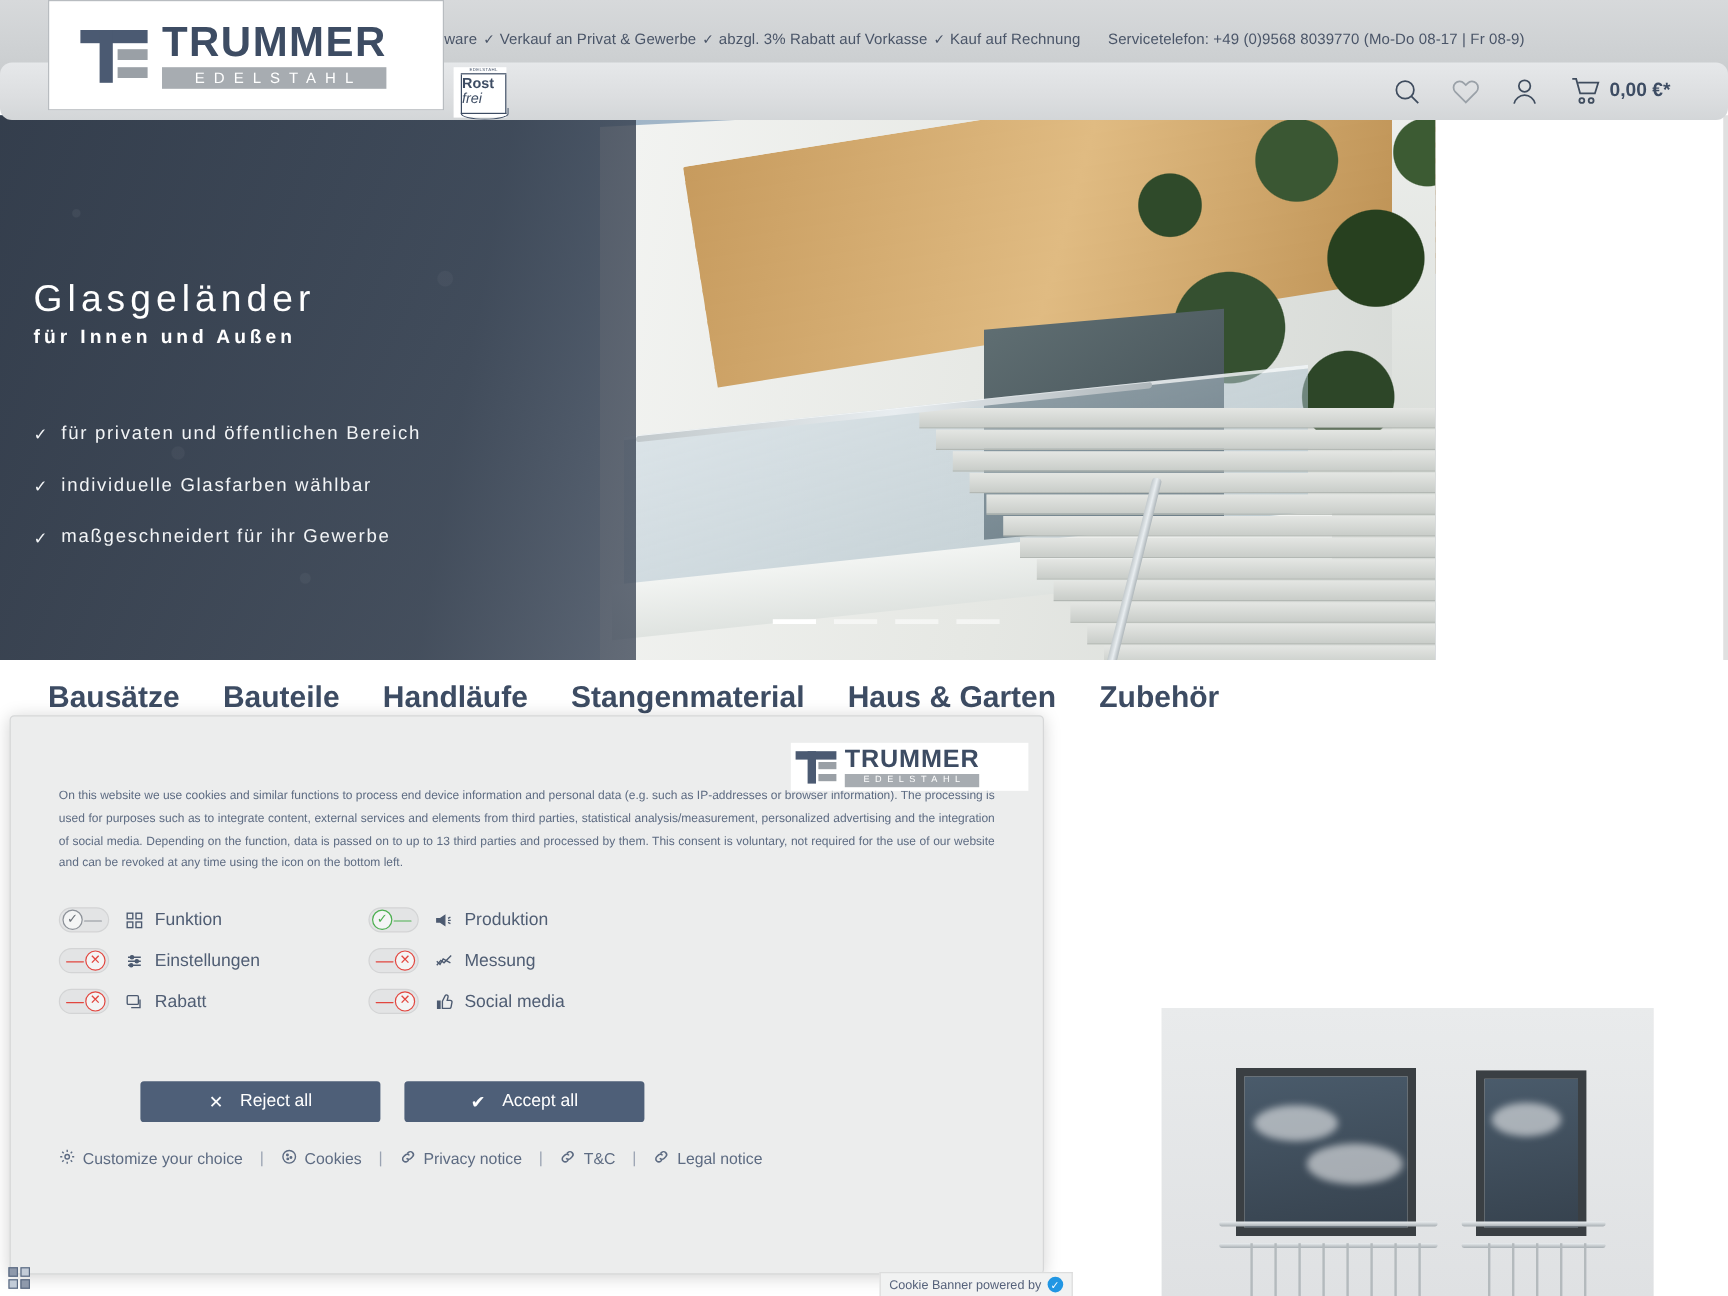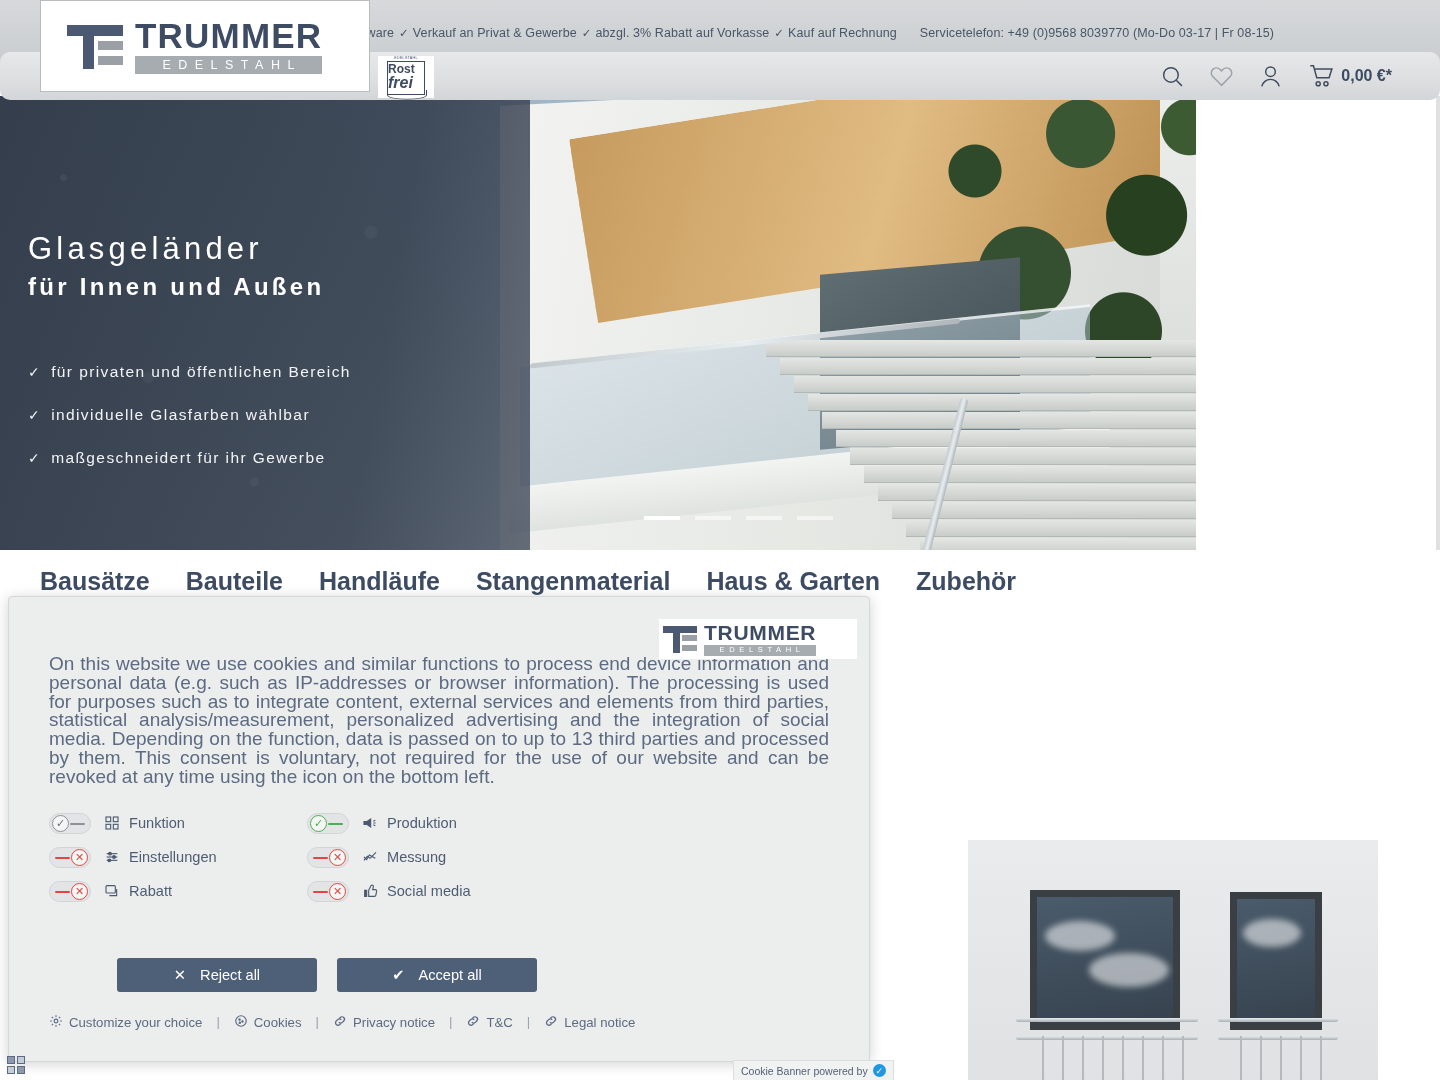--- a/index.html
+++ b/index.html
@@ -44,35 +44,35 @@
   .logo-name {
     font-size: 35px; font-weight: bold; color: #3d4c63;
     letter-spacing: 1.2px; line-height: 1;
   }
   .logo-sub {
     margin-top: 3px; background: #a7acb1; color: #ffffff;
     font-size: 12.5px; letter-spacing: 7.5px; text-align: center;
     padding: 2px 0 2px 7px; line-height: 1.15;
   }
   .rostfrei {
-    position: absolute; left: 378px; top: 56px; width: 56px; height: 42px;
+    position: absolute; left: 378px; top: 56px; width: 44px; height: 42px;
     background: #fff; z-index: 25;
-    display: flex; flex-direction: column; align-items: center;
+    display: flex; flex-direction: column; align-items: flex-end;
     font-size: 5px; color: #3d4c63;
   }
   .rf-top { font-size: 3.6px; letter-spacing: .3px; border-bottom: 1px solid #3d4c63; width: 38px; text-align: center; padding-bottom: 1px; }
   .rf-shield { position: relative; width: 38px; height: 33px; border: 1.4px solid #3d4c63; border-top: none; }
   .rf-shield:after {
     content: ""; position: absolute; left: -1.4px; bottom: -9px; width: 38px; height: 12px;
     border-left: 1.4px solid #3d4c63; border-right: 1.4px solid #3d4c63;
     border-bottom: 1.4px solid #3d4c63; border-radius: 0 0 50% 50%;
     transform: scaleY(.75); transform-origin: top;
   }
   .rf-t1 { font-size: 12px; font-weight: bold; line-height: 13px; margin-top: 1px; }
-  .rf-t2 { font-size: 16px; font-weight: bold; line-height: 13px; font-style: italic; }
+  .rf-t2 { font-size: 12px; font-weight: normal; line-height: 13px; font-style: italic; }
 
   .header-actions {
     position: absolute; right: 48px; display: flex; align-items: center; gap: 24px;
   }
   .hicon { color: #3f4c5e; display: flex; align-items: center; cursor: pointer; }
   .cart-price { font-size: 16px; font-weight: bold; color: #3d4c63; margin-left: 6px; }
 
   
   .hero {
     position: absolute; top: 96px; left: 0; width: 1196px; height: 454px;
@@ -137,21 +137,21 @@
       radial-gradient(circle at 12% 18%, rgba(255,255,255,.05) 0 3px, transparent 4px),
       radial-gradient(circle at 28% 62%, rgba(255,255,255,.04) 0 5px, transparent 6px),
       radial-gradient(circle at 70% 30%, rgba(255,255,255,.035) 0 6px, transparent 7px),
       radial-gradient(circle at 48% 85%, rgba(255,255,255,.04) 0 4px, transparent 5px);
   }
   .hero-content { position: absolute; left: 28px; top: 136px; width: 480px; color: #fff; }
   .hero-title {
     font-size: 31px; font-weight: 300; letter-spacing: 4.2px; line-height: 1.1; color: #fff;
   }
   .hero-sub {
-    font-size: 24px; font-weight: 600; letter-spacing: 3.3px; margin-top: 7px; color: #fff;
+    font-size: 16px; font-weight: 600; letter-spacing: 3.3px; margin-top: 7px; color: #fff;
   }
   .hero-list { margin-top: 62px; display: flex; flex-direction: column; gap: 25px; }
   .hero-li { display: flex; align-items: center; font-size: 15.5px; letter-spacing: 1.4px; font-weight: 300; color: #f2f4f6; }
   .hero-li .ck { margin-right: 10px; font-size: 14px; }
   .hero-dots { position: absolute; left: 644px; top: 516px; display: flex; gap: 15px; z-index: 12; }
   .hdot { width: 36px; height: 4px; background: rgba(255,255,255,.55); }
   .hdot.active { background: #ffffff; }
 
   
   .nav {
@@ -193,21 +193,21 @@
   }
   .cm-logo .logo-mark { width: 34px; height: 28px; margin-right: 7px; }
   .cm-logo .lm-top { width: 34px; height: 7px; top: 1px; }
   .cm-logo .lm-stem { left: 10px; top: 1px; width: 7px; height: 27px; }
   .cm-logo .lm-b1 { left: 19px; top: 10px; width: 15px; height: 5.5px; }
   .cm-logo .lm-b2 { left: 19px; top: 20px; width: 15px; height: 5.5px; }
   .cm-logo .logo-name { font-size: 21px; letter-spacing: .7px; }
   .cm-logo .logo-sub { font-size: 7.6px; letter-spacing: 4.6px; padding: 1px 0 1px 4px; margin-top: 2px; }
 
   .cm-body {
-    padding: 16px 40px 0 40px; font-size: 19px; line-height: 18.8px;
+    padding: 16px 40px 0 40px; font-size: 10px; line-height: 18.8px;
     color: #5d6b82; text-align: justify;
   }
   .cm-cats {
     display: grid; grid-template-columns: 258px 258px; column-gap: 0px; row-gap: 13px;
     padding: 26px 40px 0 40px;
   }
   .cat { display: flex; align-items: center; }
   .toggle {
     position: relative; width: 42px; height: 21px; border-radius: 11px;
     background: #e3e4e5; border: 1px solid #d3d4d5; flex: 0 0 auto;
@@ -264,21 +264,21 @@
 </head>
 <body>
 
 <div class="topbar">
   <div class="topbar-inner" id="topbar-inner">
       <span class="topbar-item"><span class="tb-check">✓</span>Deutsche Produktion</span>
       <span class="topbar-item"><span class="tb-check">✓</span>Qualitätsware</span>
       <span class="topbar-item"><span class="tb-check">✓</span>Verkauf an Privat &amp; Gewerbe</span>
       <span class="topbar-item"><span class="tb-check">✓</span>abzgl. 3% Rabatt auf Vorkasse</span>
       <span class="topbar-item"><span class="tb-check">✓</span>Kauf auf Rechnung</span>
-      <span class="topbar-phone">Servicetelefon: +49 (0)9568 8039770 (Mo-Do 03-17 | Fr 08-15)</span>
+      <span class="topbar-phone">Servicetelefon: +49 (0)9568 8039770 (Mo-Do 08-17 | Fr 08-9)</span>
     </div>
 </div>
 
 <div class="hero">
   <div class="hero-photo">
     <div class="sky"></div>
     <div class="house-main"></div>
     <div class="pergola" id="pergola">
         <div class="beam" style="top: 0px; left: 0px;"></div>
         <div class="beam" style="top: 13px; left: -6px;"></div>

